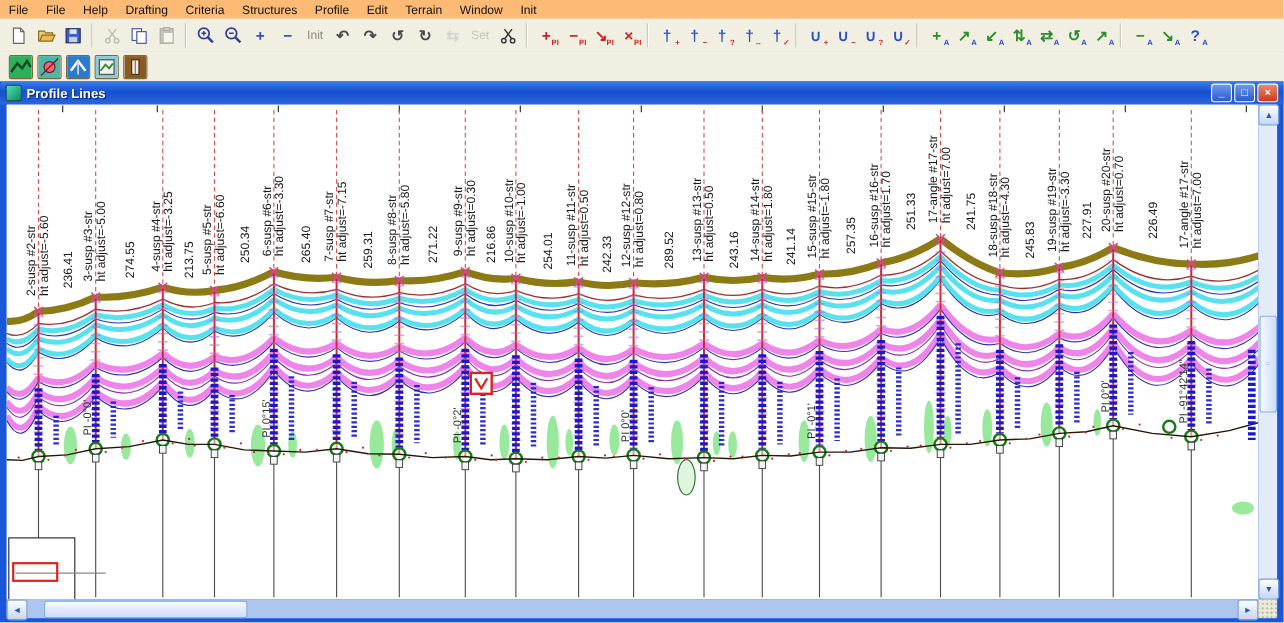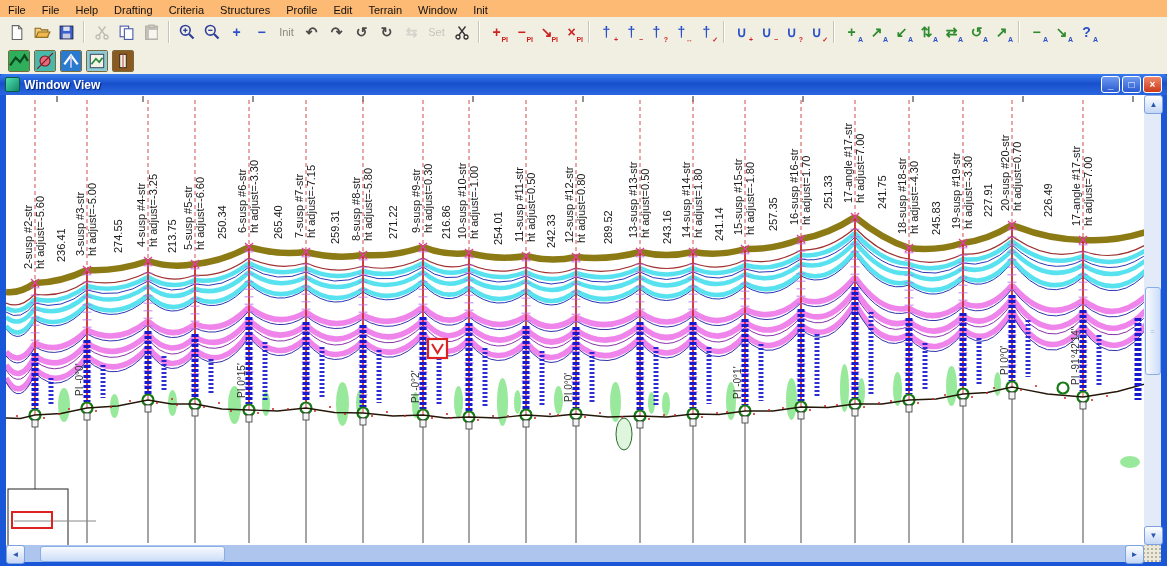--- a/index.html
+++ b/index.html
@@ -288,21 +288,21 @@
     <div class="view-btn" title="structure-view"><svg width="20" height="20" viewBox="0 0 18 18">
         <rect width="18" height="18" fill="#8a5a20"></rect>
         <rect x="6" y="3" width="6" height="12" fill="#f5f0e0" stroke="#432"></rect>
         <line x1="9" y1="3" x2="9" y2="15" stroke="#b55"></line>
       </svg></div>
   </div>
 
 <div id="window">
   <div id="titlebar">
     <div id="title-icon"></div>
-    <div id="title-text">Window View</div>
+    <div id="title-text">Profile Lines</div>
     <div id="win-btns">
         <div class="wbtn">_</div>
         <div class="wbtn">□</div>
         <div class="wbtn close">×</div>
       </div>
   </div>
 
   <div id="client">
     <svg id="profile-svg" width="1138" height="450" viewBox="6 95 1138 450" preserveAspectRatio="none">
         <line x1="57" y1="96" x2="57" y2="102" stroke="#222" stroke-width="1"></line>

